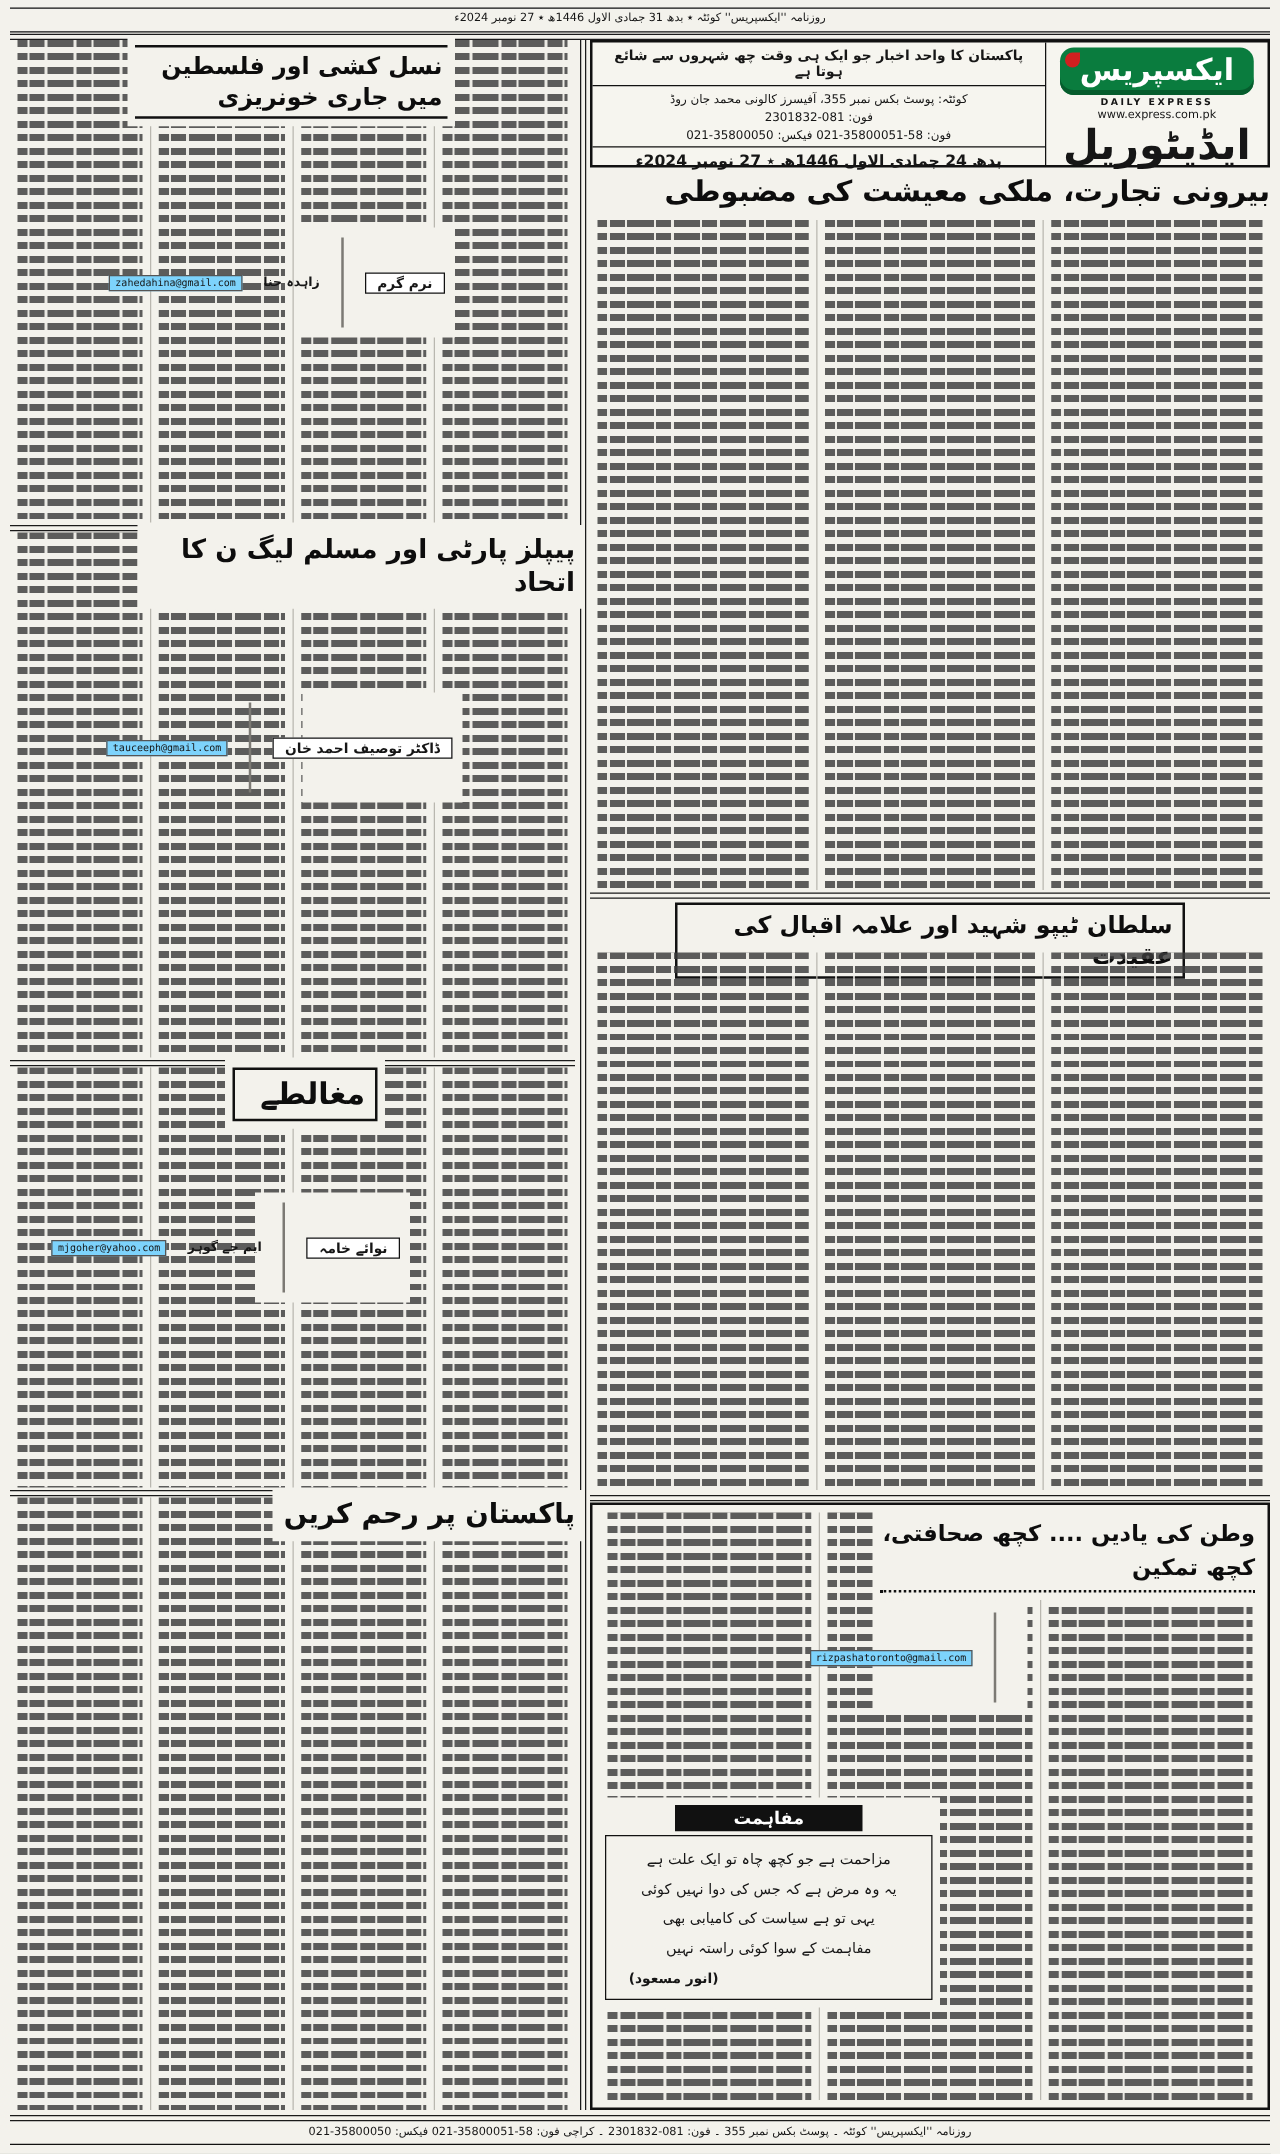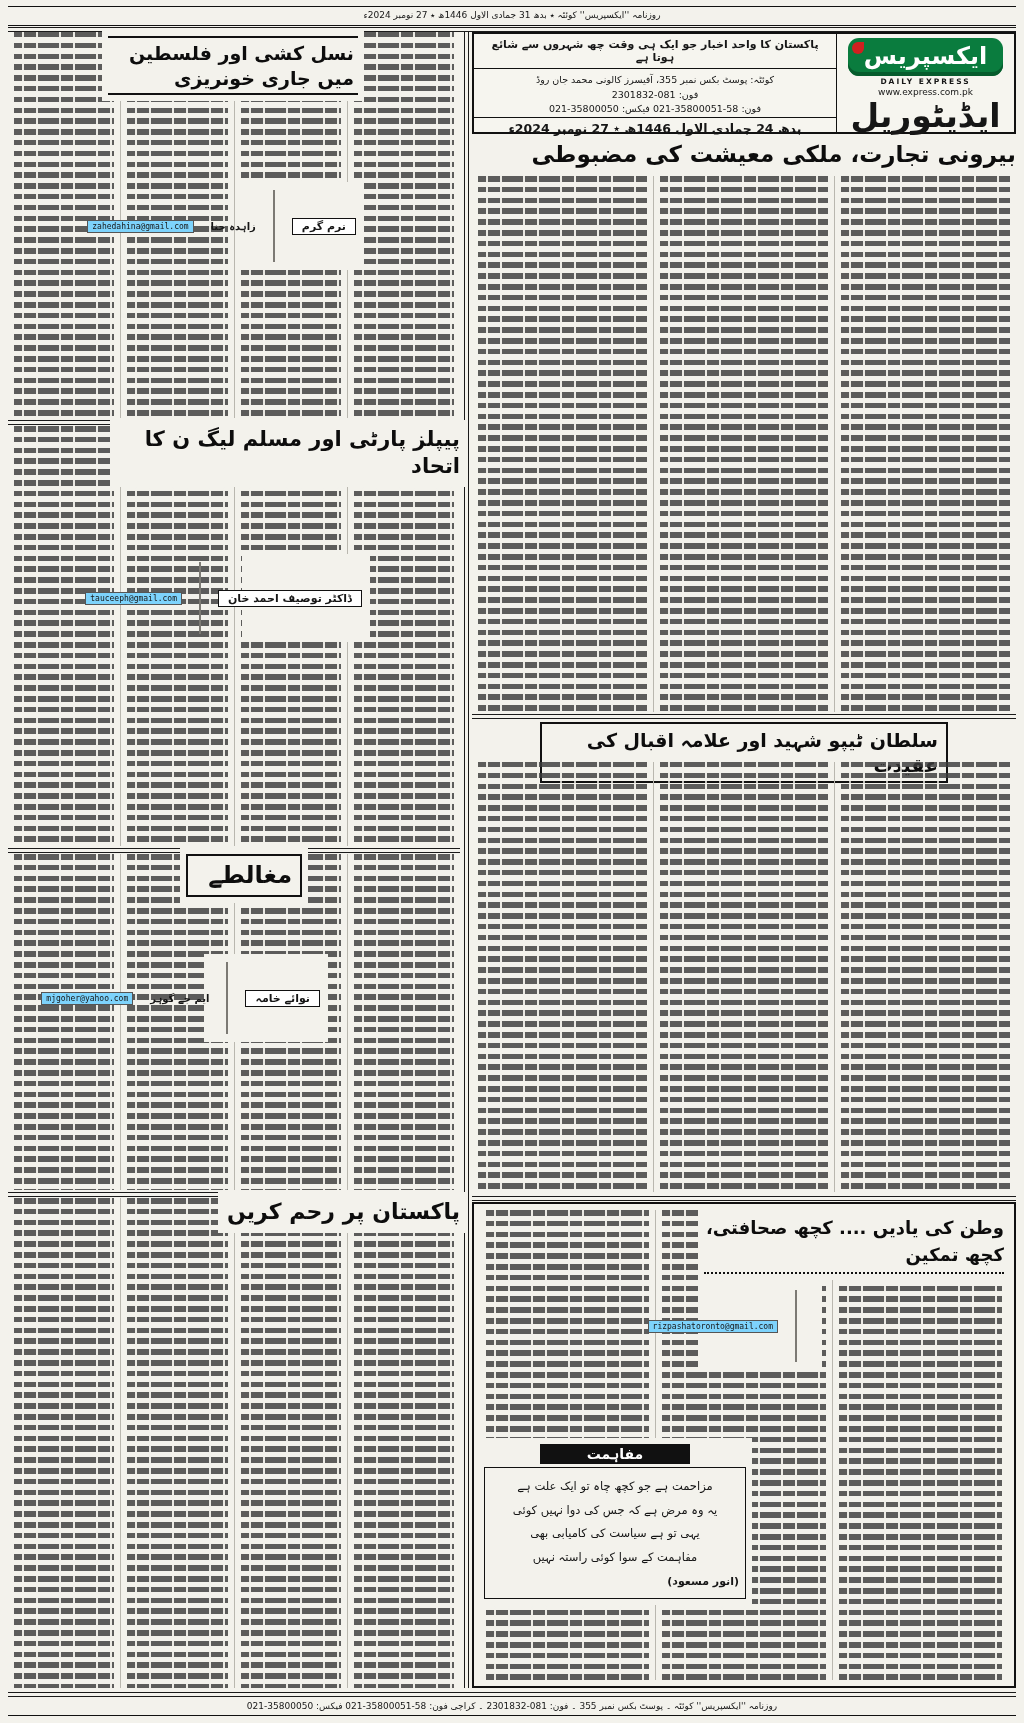--- a/index.html
+++ b/index.html
@@ -46,21 +46,21 @@
   .website{font-size:9px;direction:ltr;margin-top:1px}
   .ed-title{font-size:33px;font-weight:bold;margin-top:2px;line-height:1}
   .mh-info-cell{flex:1;display:flex;flex-direction:column}
   .tagline{font-size:11px;font-weight:bold;text-align:center;border-bottom:1px solid #111;padding:4px 6px}
   .contacts{flex:1;font-size:9.5px;text-align:center;line-height:1.55;padding-top:4px}
   .dateline{font-weight:bold;font-size:12.5px;text-align:center;border-top:1px solid #111;padding:3px}
 
   
   .poem-title{background:#111;color:#fff;font-weight:bold;text-align:center;font-size:14px;padding:2px 0;width:150px;margin:0 auto}
   .poem-box{border:1.5px solid #111;margin-top:3px;padding:7px 6px 4px;text-align:center;font-size:11.5px;line-height:2.05;background:#f3f2ec}
-  .poem-attr{font-weight:bold;text-align:right;padding-left:12px;font-size:11px;margin-top:2px}
+  .poem-attr{font-weight:bold;text-align:left;padding-left:12px;font-size:11px;margin-top:2px}
 
   .feature-box{border:2px solid #111}
   .strip{font-size:9px;text-align:center;line-height:1.9;overflow:hidden;white-space:nowrap}
   .strip-borders{border-top:1px solid #111;border-bottom:1px solid #111}
 </style>
 </head>
 <body>
 
 <div class="page">
 

